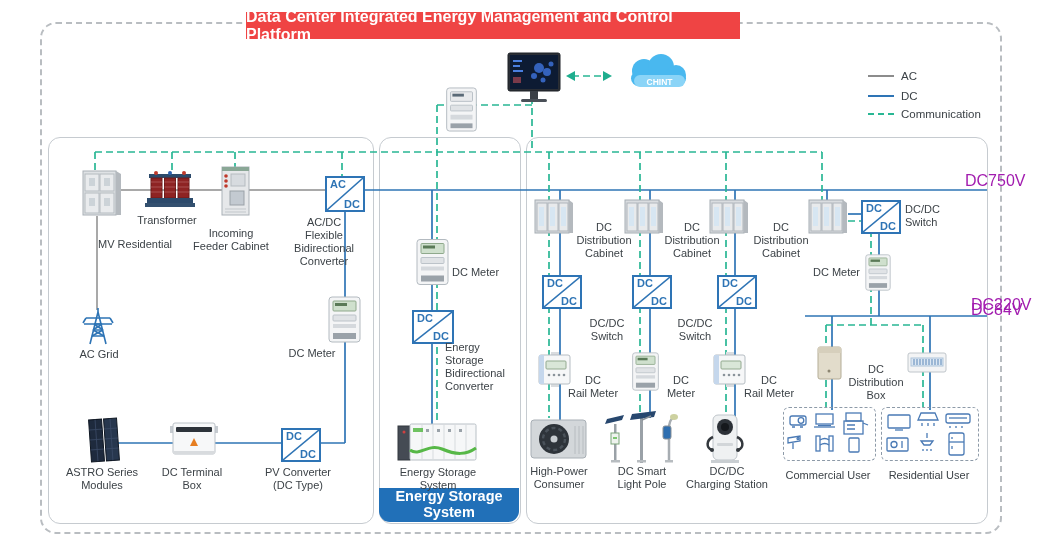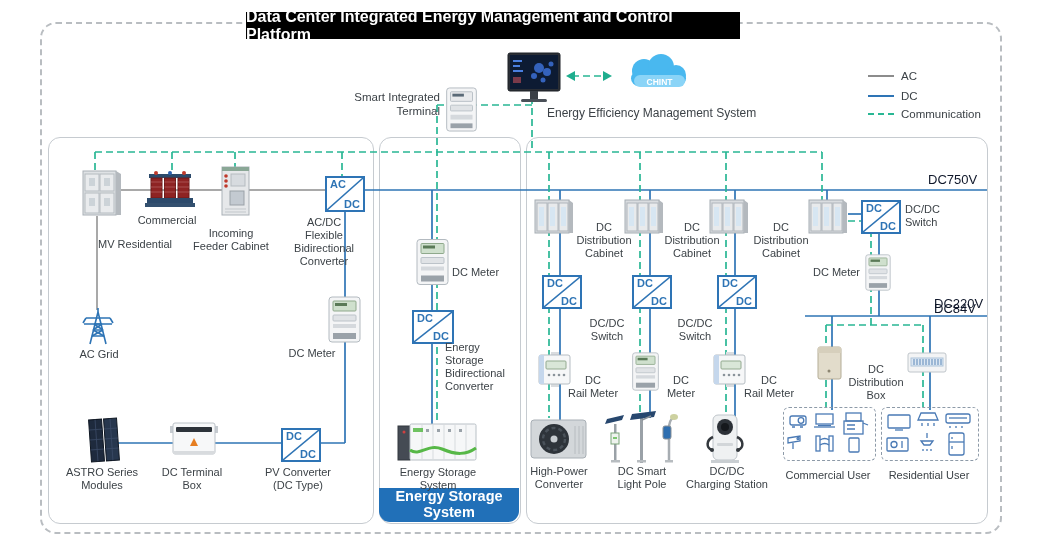--- a/index.html
+++ b/index.html
@@ -2,32 +2,32 @@
 <html><head>
 <meta charset="utf-8">
 <style>
   html,body{margin:0;padding:0;background:#ffffff;}
   body{font-family:"Liberation Sans", sans-serif;}
   #canvas{position:relative;width:1039px;height:555px;background:#fff;overflow:hidden;}
   .abs{position:absolute;}
   
   #frame{left:40px;top:22px;width:958px;height:508px;border:2px dashed #b9bdc1;border-radius:16px;}
   
-  #title{left:246px;top:12px;width:494px;height:27px;background:#000000;border-radius:0;
+  #title{left:246px;top:12px;width:494px;height:27px;background:#ef4444;border-radius:0;
          color:#fff;font-size:16px;font-weight:600;display:flex;align-items:center;justify-content:center;z-index:6;}
   
   .section{border:1.5px solid #c6cbd0;border-radius:12px;background:transparent;z-index:0;}
   .footer{background:#2170b8;color:#fff;font-weight:bold;display:flex;align-items:center;justify-content:center;
           text-align:center;border-radius:0 0 11px 11px;z-index:4;white-space:pre-line;}
   
   .lbl{position:absolute;font-size:11px;color:#3c4247;line-height:1.18;text-align:center;
        white-space:pre-line;transform:translateX(-50%);z-index:5;}
   .lbl.la{transform:none;text-align:left;}
   .lbl.ra{transform:none;text-align:right;}
-  .buslbl{position:absolute;font-size:13px;color:#0f172a;z-index:5;}
+  .buslbl{position:absolute;font-size:16px;color:#a21caf;z-index:5;margin-left:37px;}
   
   .conv{position:absolute;background:#fff;border:2px solid #2e74b5;z-index:3;}
   .conv svg{position:absolute;left:0;top:0;width:100%;height:100%;}
   .conv .tl{position:absolute;top:0px;left:3px;font-size:11px;font-weight:bold;color:#2e74b5;}
   .conv .br{position:absolute;bottom:0px;right:3px;font-size:11px;font-weight:bold;color:#2e74b5;}
   
   .ic{position:absolute;z-index:3;}
   #wires{position:absolute;left:0;top:0;z-index:1;pointer-events:none;}
   
   .leg{position:absolute;display:flex;align-items:center;gap:7px;z-index:5;font-size:11.5px;color:#3c4247;}
@@ -140,23 +140,20 @@
 
   <svg class="ic" style="left:445px;top:87px;" width="33" height="45" viewBox="0 0 33 47">
     <rect x="1" y="1" width="31" height="45" rx="3" fill="#f4f5f6" stroke="#b3bac0"></rect>
     <rect x="5" y="5" width="23" height="10" rx="1" fill="#e8eaec" stroke="#b8bfc5"></rect>
     <rect x="7" y="7" width="12" height="3" fill="#5a6a77"></rect>
     <rect x="5" y="19" width="23" height="6" rx="1" fill="#e0e3e6" stroke="#bcc3c9"></rect>
     <rect x="5" y="29" width="23" height="5" fill="#d5d9dd"></rect>
     <rect x="5" y="38" width="23" height="5" fill="#9aa2a9"></rect>
   </svg>
 
-  <div class="lbl ra" style="left:340px;top:91px;width:100px;font-size:11.5px;">Smart Integrated
-Terminal</div>
-  <div class="lbl la" style="left:547px;top:106px;font-size:12px;">Energy Efficiency Management System</div>
 
   <div class="abs section" style="left:48px;top:137px;width:324px;height:385px;"></div>
   <div class="abs section" style="left:379px;top:137px;width:140px;height:385px;"></div>
   <div class="abs section" style="left:526px;top:137px;width:460px;height:385px;"></div>
 
   <div class="abs footer" style="left:379px;top:488px;width:140px;height:34px;font-size:14.5px;line-height:1.08;">Energy Storage
 System</div>
 
   <svg class="ic" style="left:82px;top:168px;" width="41" height="50" viewBox="0 0 41 50">
     <rect x="1" y="3" width="33" height="44" fill="#dfe2e5" stroke="#a9b0b6"></rect>
@@ -246,21 +243,21 @@
 
   <div class="conv" style="left:281px;top:428px;width:36px;height:30px;">
     <svg viewBox="0 0 10 10" preserveAspectRatio="none">
         <line x1="0" y1="10" x2="10" y2="0" stroke="#2e74b5" stroke-width="1.5" vector-effect="non-scaling-stroke"></line>
       </svg>
     <span class="tl">DC</span>
     <span class="br">DC</span>
   </div>
 
   <div class="lbl" style="left:135px;top:238px;">MV Residential</div>
-  <div class="lbl" style="left:167px;top:214px;">Commercial</div>
+  <div class="lbl" style="left:167px;top:214px;">Transformer</div>
   <div class="lbl" style="left:231px;top:227px;">Incoming
 Feeder Cabinet</div>
   <div class="lbl" style="left:324px;top:216px;">AC/DC
 Flexible
 Bidirectional
 Converter</div>
   <div class="lbl" style="left:99px;top:348px;text-align:center;">AC Grid</div>
   <div class="lbl" style="left:312px;top:347px;">DC Meter</div>
   <div class="lbl" style="left:102px;top:466px;">ASTRO Series
 Modules</div>
@@ -483,21 +480,21 @@
       <circle cx="20" cy="14" r="4" fill="#15181c"></circle>
     <path d="M8 24 C1 27 1 35 7 37" stroke="#33383d" stroke-width="2.5" fill="none"></path>
     <path d="M32 24 C39 27 39 35 33 37" stroke="#33383d" stroke-width="2.5" fill="none"></path>
     <circle cx="7" cy="37" r="2" fill="#33383d"></circle>
       <circle cx="33" cy="37" r="2" fill="#33383d"></circle>
     <rect x="12" y="30" width="16" height="3" rx="1" fill="#d2d6d9"></rect>
     <rect x="6" y="47" width="28" height="3" fill="#c9ced2"></rect>
   </svg>
 
   <div class="lbl" style="left:559px;top:465px;">High-Power
-Converter</div>
+Consumer</div>
   <div class="lbl" style="left:642px;top:465px;">DC Smart
 Light Pole</div>
   <div class="lbl" style="left:727px;top:465px;">DC/DC
 Charging Station</div>
 
   <svg class="ic" style="left:816px;top:345px;" width="27" height="36" viewBox="0 0 27 36">
     <rect x="2" y="2" width="23" height="32" rx="2" fill="#e2dccb" stroke="#b4ad97"></rect>
     <rect x="2" y="2" width="23" height="6" fill="#d6cfbc"></rect>
     <circle cx="13" cy="26" r="1.5" fill="#8d8672"></circle>
   </svg>

